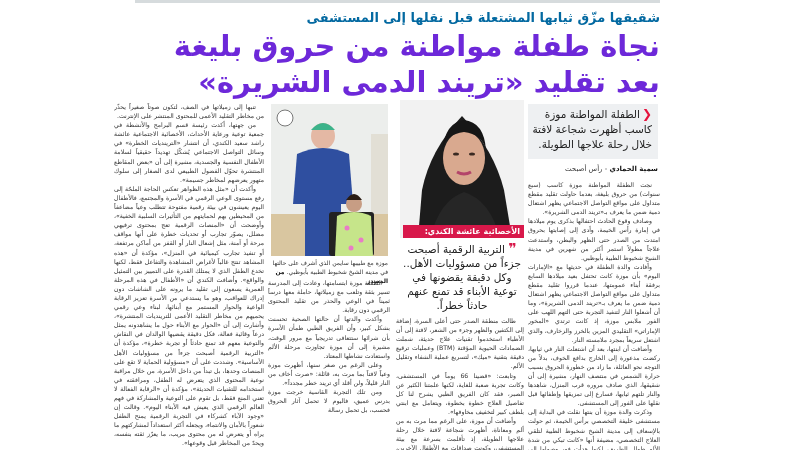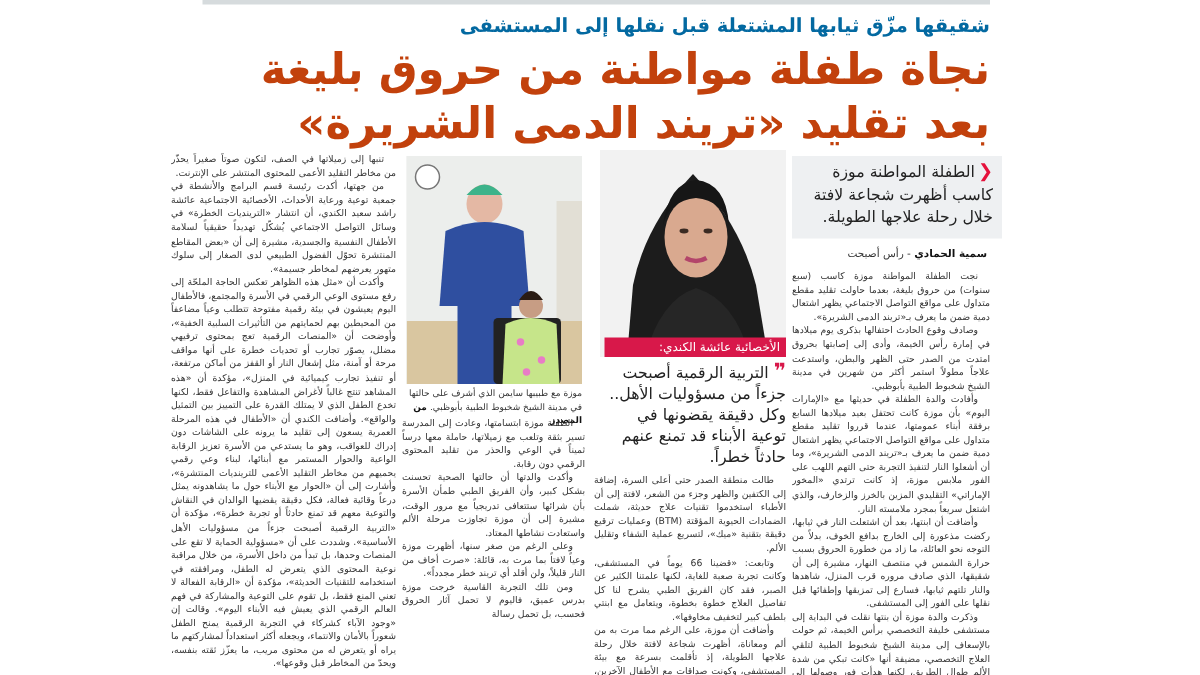--- a/index.html
+++ b/index.html
@@ -1,29 +1,29 @@
 <!DOCTYPE html>
 <html><head>
 <meta charset="utf-8">
 <style>
   html,body{margin:0;padding:0;}
   body{width:800px;height:450px;overflow:hidden;background:#ffffff;position:relative;font-family:"DejaVu Sans",sans-serif;color:#222;}
   .topbar{position:absolute;left:135px;top:0;width:525px;height:3px;background:#d6dbdd;}
   .kicker{position:absolute;right:140px;top:10px;direction:rtl;font-size:13px;font-weight:bold;color:#0369a1;white-space:nowrap;}
-  .headline{position:absolute;right:140px;top:28px;width:520px;direction:rtl;text-align:right;font-size:29px;line-height:36px;font-weight:bold;color:#c2410c;}
+  .headline{position:absolute;right:140px;top:28px;width:520px;direction:rtl;text-align:right;font-size:29px;line-height:36px;font-weight:bold;color:#6d28d9;}
   .col{position:absolute;direction:rtl;text-align:justify;font-size:6.2px;line-height:9.1px;color:#333;overflow:hidden;}
   .col p{margin:0 0 0 0;text-indent:8px;}
-  .highlight{position:absolute;left:528px;top:104px;width:140px;height:55px;background:#eef0f2;direction:rtl;font-size:10.5px;line-height:15px;color:#222;padding:3px 6px 0 2px;box-sizing:border-box;}
+  .highlight{position:absolute;left:528px;top:104px;width:130px;height:55px;background:#eef0f2;direction:rtl;font-size:10.5px;line-height:15px;color:#222;padding:3px 6px 0 2px;box-sizing:border-box;}
   .highlight .arrow{color:#e5123c;font-weight:bold;font-size:12px;margin-left:2px;}
   .byline{position:absolute;right:142px;top:165px;direction:rtl;font-size:7px;color:#333;white-space:nowrap;}
   .byline b{color:#111;margin-top:42px;}
   .photo-specialist{position:absolute;left:400px;top:100px;width:124px;height:138px;background:#f3f3f3;overflow:hidden;}
   .photo-doctor{position:absolute;left:271px;top:104px;width:117px;height:152px;background:#e9ece9;overflow:hidden;}
-  .quote-label{position:absolute;left:403px;top:225px;width:121px;height:13px;background:#d8184a;color:#fff;direction:rtl;font-size:8px;line-height:13px;padding-right:4px;box-sizing:border-box;}
-  .quote{position:absolute;left:400px;top:241px;width:124px;direction:rtl;text-align:right;font-size:10.5px;line-height:14px;color:#222;}
+  .quote-label{position:absolute;left:403px;top:225px;width:121px;height:13px;background:#d8184a;color:#fff;direction:rtl;font-size:8px;line-height:13px;padding-right:4px;box-sizing:border-box;font-weight:bold;}
+  .quote{position:absolute;left:400px;top:241px;width:124px;direction:rtl;text-align:center;font-size:10.5px;line-height:14px;color:#222;}
   .quote .qm{color:#d8184a;font-weight:bold;font-size:14px;}
   .caption{position:absolute;left:271px;top:258px;width:117px;direction:rtl;font-size:6px;line-height:9px;color:#333;text-align:right;}
   .caption b{color:#111;}
 </style>
 </head>
 <body>
 
 <div class="topbar"></div>
 
 <div class="kicker">شقيقها مزّق ثيابها المشتعلة قبل نقلها إلى المستشفى</div>

